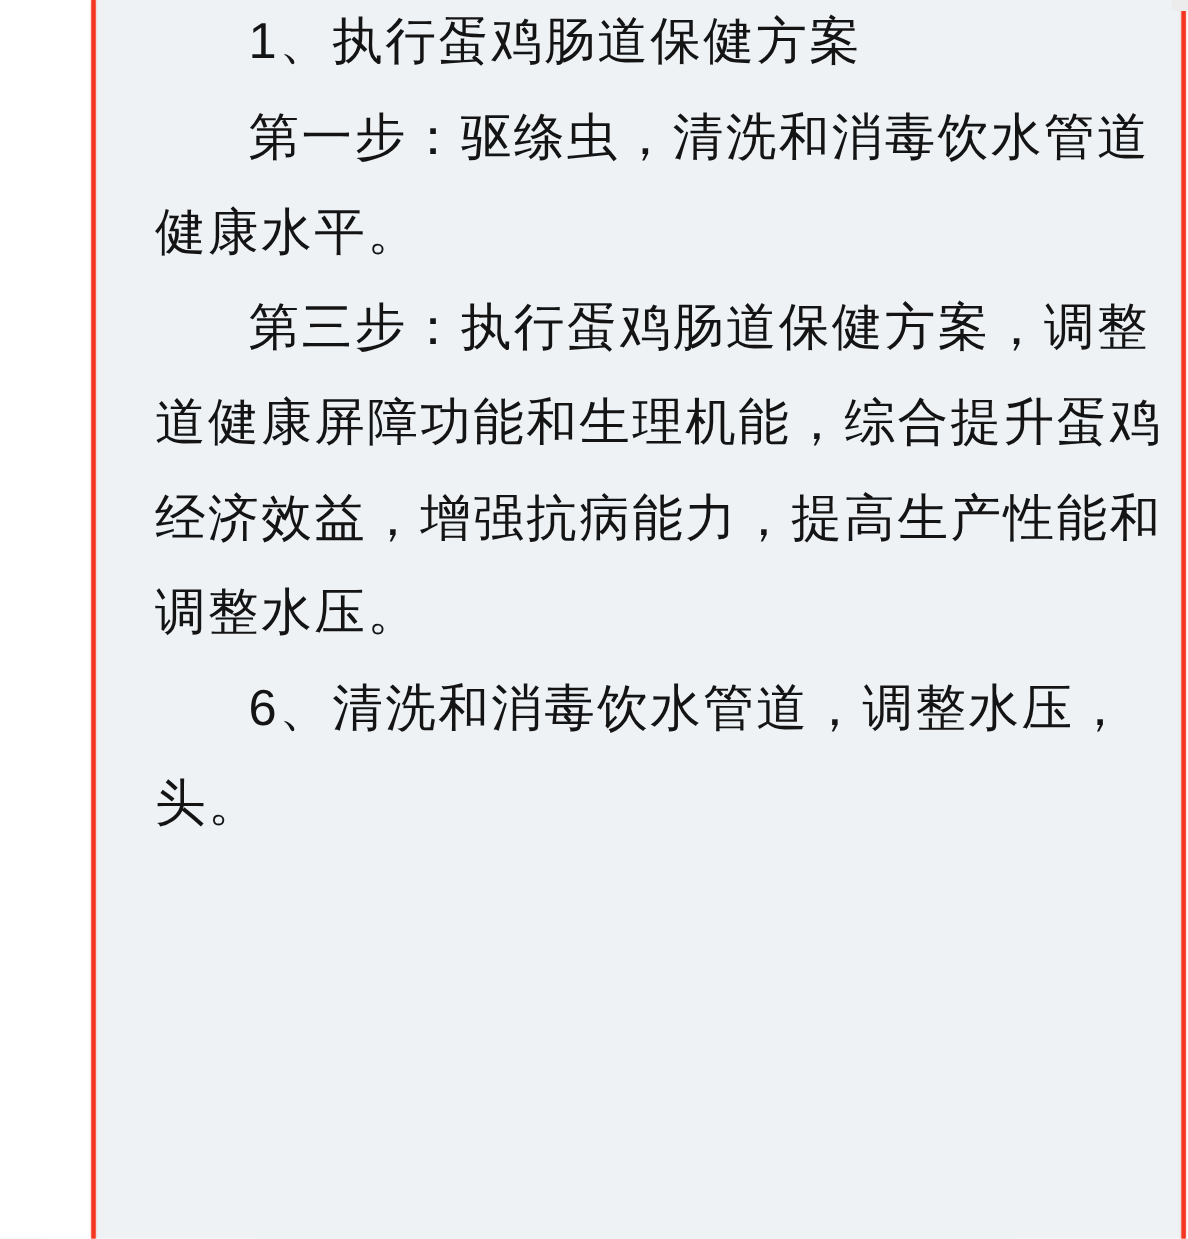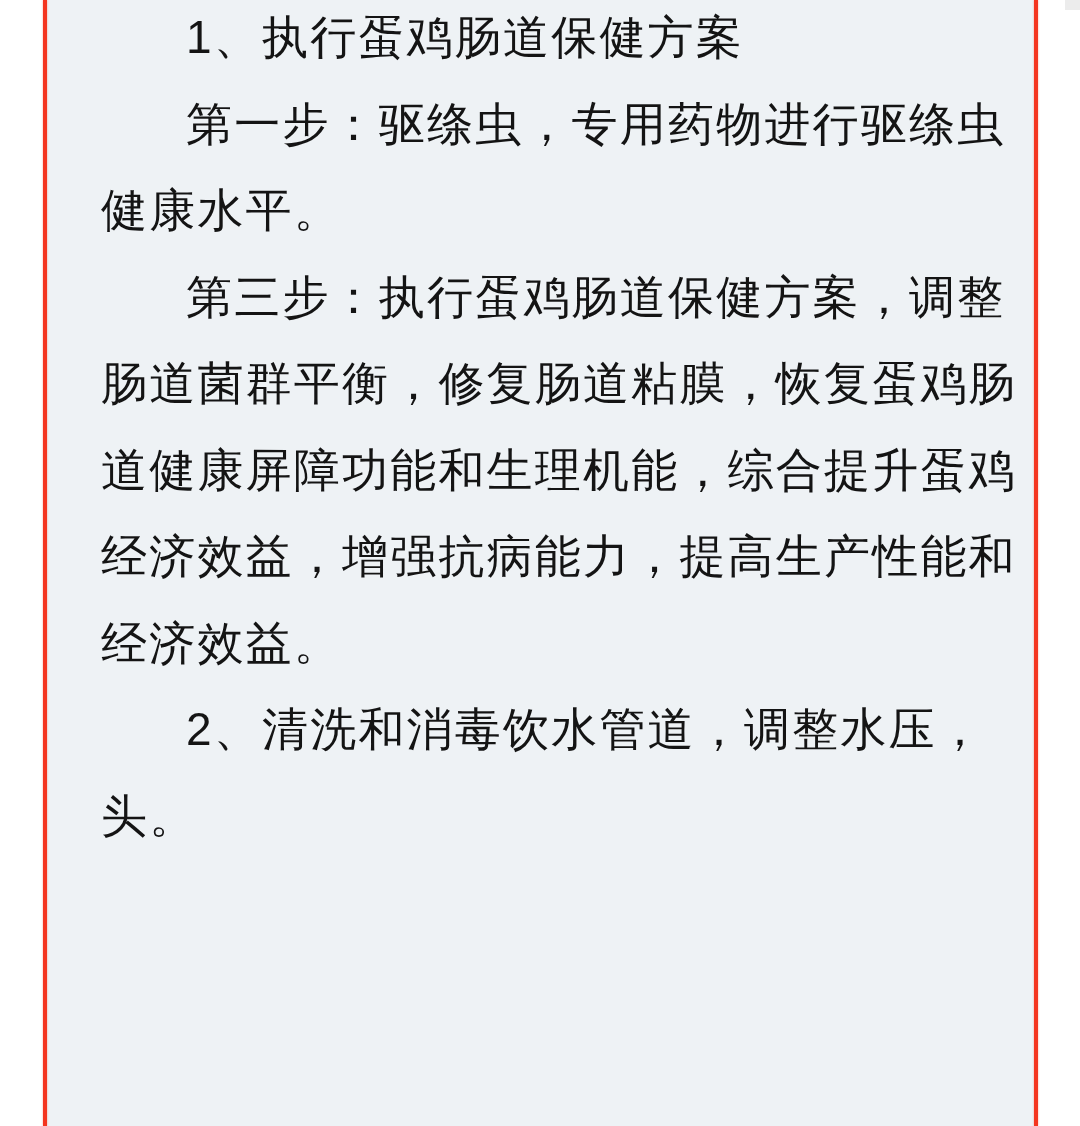--- a/index.html
+++ b/index.html
@@ -11,20 +11,21 @@
     height: 1126px;
     background: #ffffff;
     overflow: hidden;
     font-family: "Liberation Sans", sans-serif;
     position: relative;
   }
   .page {
     position: absolute;
     inset: 0;
     background: #ffffff;
+    margin-left: 40px;
   }
   .red-border {
     position: absolute;
     top: 0;
     bottom: 0;
     width: 4px;
     background: #f4351f;
     box-shadow: 0 0 2px rgba(244, 70, 40, 0.55);
   }
   .red-border.left  { left: 43px; }
@@ -73,35 +74,34 @@
 <div class="page">
 
   <div class="content">
     <div class="textblock">
 
       <p>
         <span class="line indent">1、执行蛋鸡肠道保健方案</span>
       </p>
 
       <p>
-        <span class="line indent">第一步：驱绦虫，专用药物进行驱绦虫</span>
+        <span class="line indent">第一步：驱绦虫，清洗和消毒饮水管道</span>
         <span class="line">健康水平。</span>
       </p>
 
 
       <p>
         <span class="line indent">第三步：执行蛋鸡肠道保健方案，调整</span>
-        <span class="line">肠道菌群平衡，修复肠道粘膜，恢复蛋鸡肠</span>
         <span class="line">道健康屏障功能和生理机能，综合提升蛋鸡</span>
         <span class="line">经济效益，增强抗病能力，提高生产性能和</span>
-        <span class="line">经济效益。</span>
+        <span class="line">调整水压。</span>
       </p>
 
       <p>
-        <span class="line indent">2、清洗和消毒饮水管道，调整水压，</span>
+        <span class="line indent">6、清洗和消毒饮水管道，调整水压，</span>
         <span class="line">头。</span>
       </p>
 
     </div>
   </div>
 
   <div class="red-border left"></div>
   <div class="red-border right"></div>
   <div class="scroll-thumb"></div>
 

